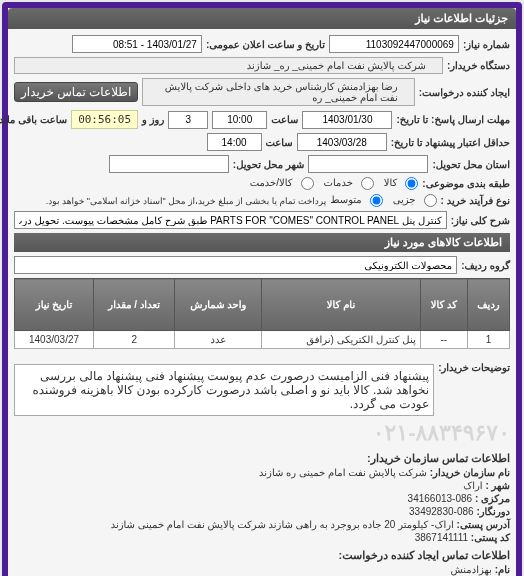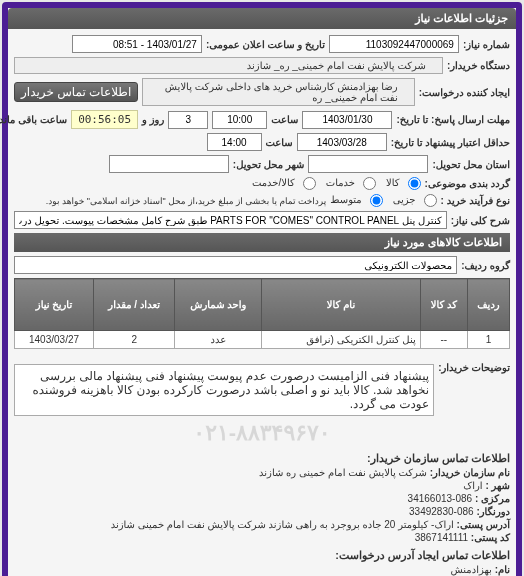--- a/index.html
+++ b/index.html
@@ -126,21 +126,20 @@
   margin: 6px 0 2px 0;
 }
 .contact-line {
   font-size: 10px;
   margin-bottom: 2px;
 }
 .watermark {
   opacity: 0.15;
   font-size: 22px;
   font-weight: bold;
-  text-align: center;
   letter-spacing: 2px;
 }
 </style>
 </head>
 <body>
 
 <div class="panel">
   <div class="panel-header">جزئیات اطلاعات نیاز</div>
   <div class="panel-body">
 
@@ -181,21 +180,21 @@
     </div>
 
     <div class="row">
       <span class="label">استان محل تحویل:</span>
       <input class="input" style="width: 120px;">
       <span class="label">شهر محل تحویل:</span>
       <input class="input" style="width: 120px;">
     </div>
 
     <div class="row">
-      <span class="label">گردد بندی موضوعی:</span>
+      <span class="label">طبقه بندی موضوعی:</span>
       <div class="radio-group">
         <label>
             <input type="radio" name="pack" checked="" style="">
             <span>کالا</span>
           </label>
         <label>
             <input type="radio" name="pack" style="">
             <span>خدمات</span>
           </label>
         <label>
@@ -281,21 +280,21 @@
     </div>
     <div class="contact-line">
       <b>آدرس پستی:</b>
       <span>اراک- کیلومتر 20 جاده بروجرد به راهی شازند شرکت پالایش نفت امام خمینی شازند</span>
     </div>
     <div class="contact-line">
       <b>کد پستی:</b>
       <span>3867141111</span>
     </div>
 
-    <div class="contact-title">اطلاعات تماس ایجاد آدرس درخواست:</div>
+    <div class="contact-title">اطلاعات تماس ایجاد کننده درخواست:</div>
     <div class="contact-line">
       <b>نام:</b>
       <span>بهزادمنش</span>
     </div>
     <div class="contact-line">
       <b>تلفن:</b>
       <span>086-33492931</span>
     </div>
 
   </div>

